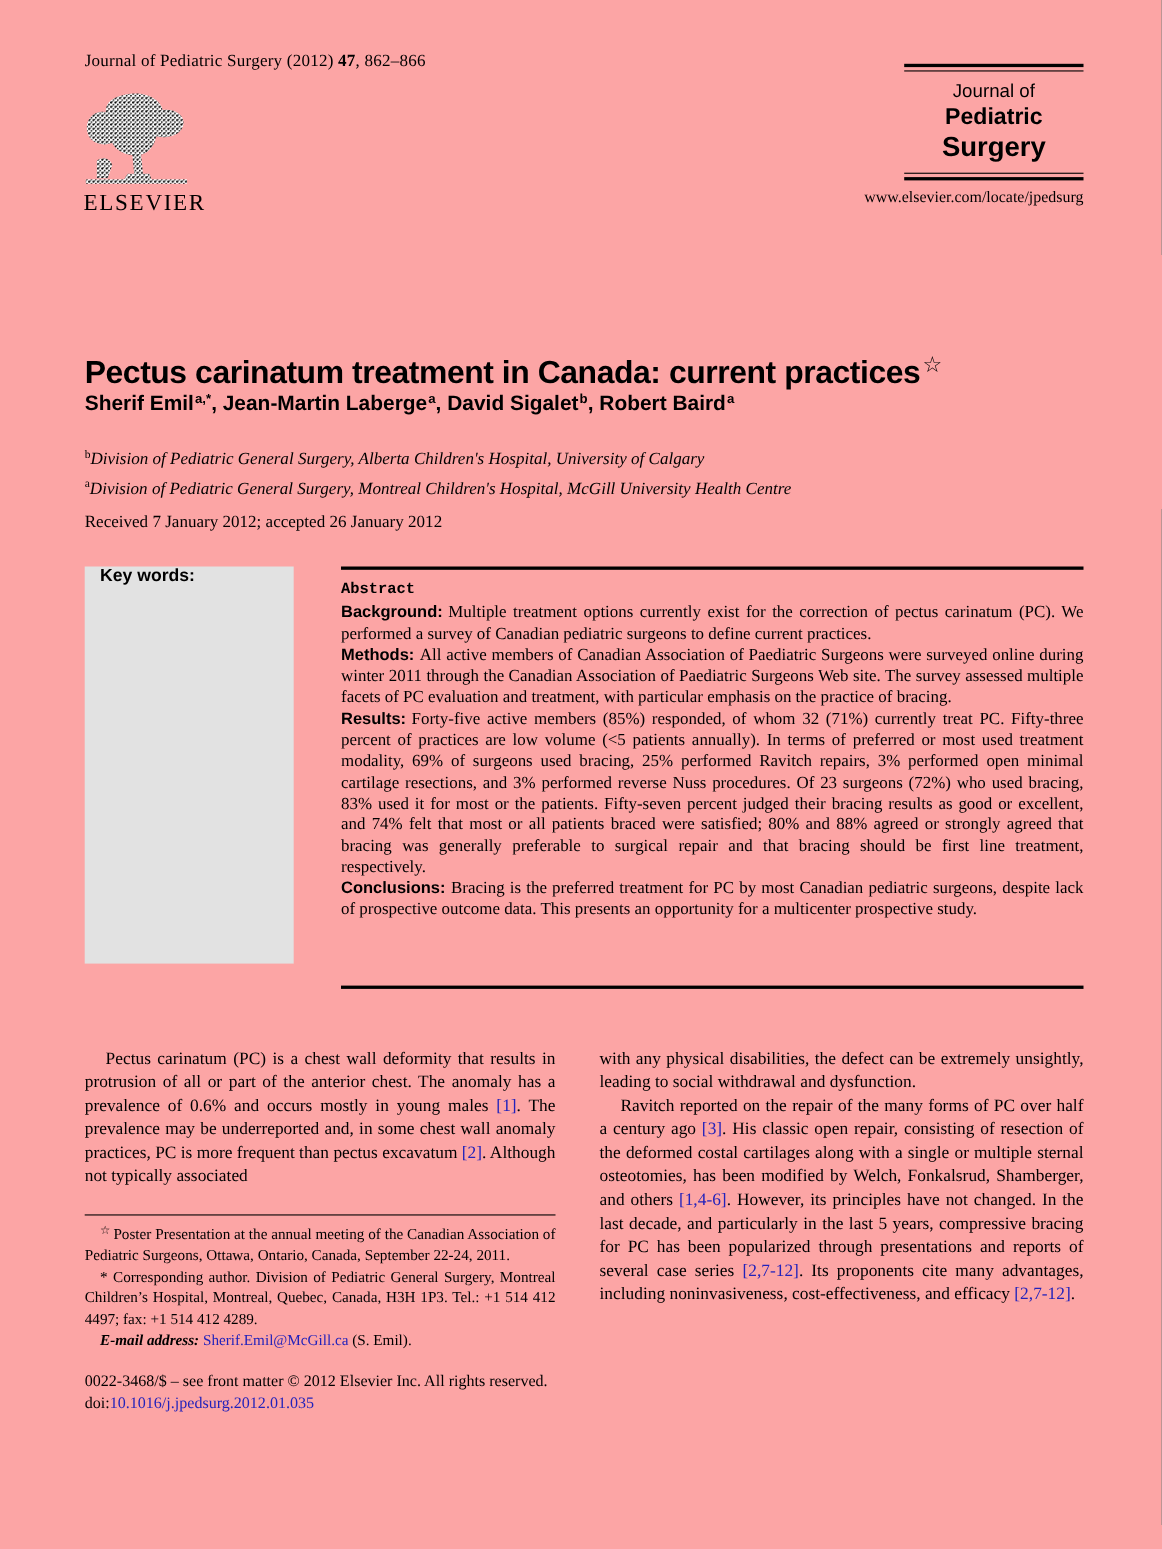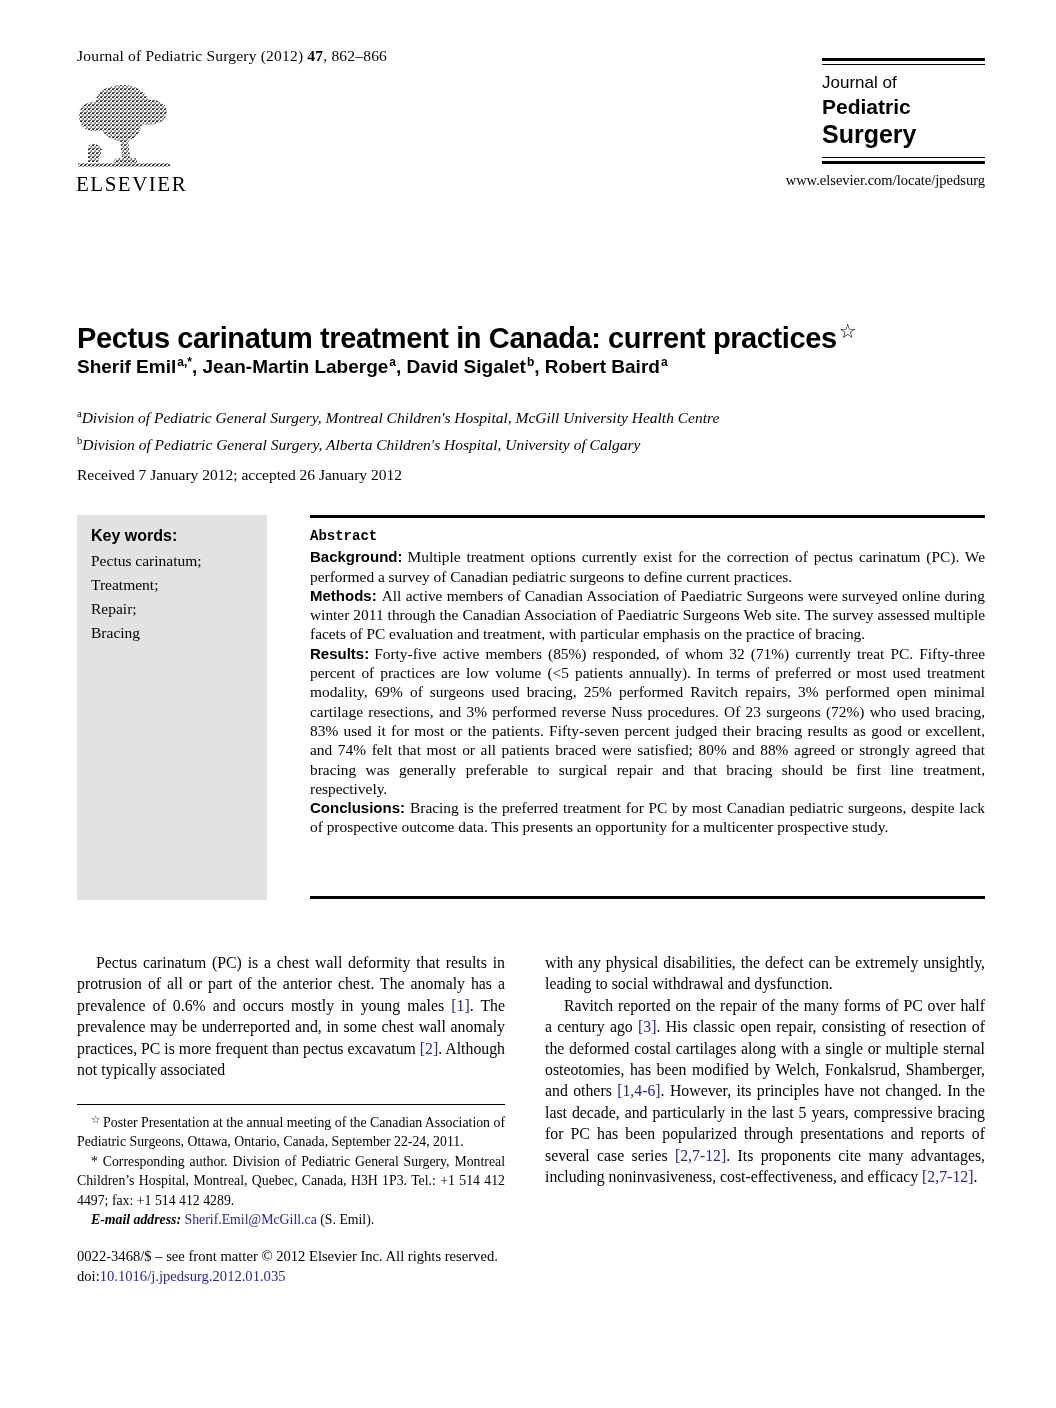--- a/index.html
+++ b/index.html
@@ -1,30 +1,30 @@
 <!DOCTYPE html>
 <html><head>
 <meta charset="utf-8">
 <style>
   html,body{margin:0;padding:0;background:#888;}
   .page{
-    position:relative;width:1056px;height:1408px;background:#ffffff;
+    position:relative;width:1056px;height:1408px;background:#fca5a5;
     margin:0 auto;overflow:hidden;color:#000;
     font-family:"Liberation Serif", serif;
   }
 
   
   .cite-line{position:absolute;left:77px;top:47px;font-size:15.5px;letter-spacing:0.2px;}
   .seg-b{font-weight:bold;}
 
   .logo{position:absolute;left:76px;top:84px;width:100px;}
   .logo svg{display:block;}
   .logo-word{font-family:"Liberation Serif",serif;font-size:21px;letter-spacing:1.5px;margin-top:2px;}
 
-  .jbox{position:absolute;left:822px;top:58px;width:163px;text-align:left;}
+  .jbox{position:absolute;left:822px;top:58px;width:163px;text-align:center;}
   .rule-thick{height:0;border-top:3px solid #000;}
   .rule-thin{height:0;border-top:1.5px solid #000;margin-top:3px;}
   .rule-thin-b{height:0;border-top:1.5px solid #000;}
   .rule-thick-b{height:0;border-top:3px solid #000;margin-top:3px;}
   .jbox-l1{font-family:"Liberation Sans",sans-serif;font-size:17px;margin-top:8px;}
   .jbox-l2{font-family:"Liberation Sans",sans-serif;font-size:21px;font-weight:bold;margin-top:2px;}
   .jbox-l3{font-family:"Liberation Sans",sans-serif;font-size:25px;font-weight:bold;margin:1px 0 8px 0;}
   .jurl{position:absolute;right:71px;top:172px;font-size:14.5px;}
 
   
@@ -35,21 +35,21 @@
     font-family:"Liberation Sans",sans-serif;font-weight:bold;font-size:19px;}
   .authors sup{font-size:12px;font-weight:bold;margin-left:1px;}
   .affils{position:absolute;left:77px;top:402px;font-size:15.5px;font-style:italic;line-height:23px;}
   .affils sup{font-style:normal;font-size:10.5px;}
   .received{position:absolute;left:77px;top:466px;font-size:15.5px;}
 
   
   .abs-rule-top{position:absolute;left:310px;top:515px;width:675px;border-top:3px solid #000;}
   .abs-rule-bot{position:absolute;left:310px;top:896px;width:675px;border-top:3px solid #000;}
   .kwbox{position:absolute;left:77px;top:515px;width:162px;height:361px;background:#e2e2e2;
-    padding:12px 14px;}
+    padding:0 14px;}
   .kw-head{font-family:"Liberation Sans",sans-serif;font-weight:bold;font-size:16px;margin-bottom:4px;}
   .kw-item{font-size:15.5px;line-height:24px;}
   .abstract{position:absolute;left:310px;top:527px;width:675px;font-size:15.4px;line-height:19.3px;text-align:justify;}
   .abs-head{font-family:Liberation Mono, monospace;font-weight:bold;font-size:14px;margin:0 0 1px 0;}
   .abs-sec{margin:0;}
   .abs-label{font-family:"Liberation Sans",sans-serif;font-weight:bold;font-size:15px;margin-right:5px;}
   .abs-copy{margin:0;}
 
   
   .col{position:absolute;top:952px;font-size:15.8px;line-height:21.4px;text-align:justify;}
@@ -106,37 +106,30 @@
   <div class="jurl">www.elsevier.com/locate/jpedsurg</div>
 
   <h1 class="title"><span>Pectus carinatum treatment in Canada: current practices</span><sup class="title-star">☆</sup></h1>
 
   <div class="authors">
     
   <span class="author"><span>Sherif Emil</span><sup>a,*</sup><span>, </span></span><span class="author"><span>Jean-Martin Laberge</span><sup>a</sup><span>, </span></span><span class="author"><span>David Sigalet</span><sup>b</sup><span>, </span></span><span class="author"><span>Robert Baird</span><sup>a</sup><span></span></span></div>
 
   <div class="affils">
 
-  <div class="affil"><sup>a</sup><span>Division of Pediatric General Surgery, Montreal Children's Hospital, McGill University Health Centre</span></div>
-      <div class="affil"><sup>b</sup><span>Division of Pediatric General Surgery, Alberta Children's Hospital, University of Calgary</span></div>
+  <div class="affil"><sup>b</sup><span>Division of Pediatric General Surgery, Alberta Children's Hospital, University of Calgary</span></div>
+      <div class="affil"><sup>a</sup><span>Division of Pediatric General Surgery, Montreal Children's Hospital, McGill University Health Centre</span></div>
     </div>
 
   <div class="received">Received 7 January 2012; accepted 26 January 2012</div>
 
   <div class="abs-rule-top"></div>
 
   <div class="kwbox">
     <div class="kw-head">Key words:</div>
-    <div>
-
-    <div class="kw-item">Pectus carinatum;</div>
-        <div class="kw-item">Treatment;</div>
-        <div class="kw-item">Repair;</div>
-        <div class="kw-item">Bracing</div>
-      </div>
   </div>
 
   <div class="abstract">
     <p class="abs-head">Abstract</p>
     <div>
 
     <p class="abs-sec"><span class="abs-label">Background:</span><span>Multiple treatment options currently exist for the correction of pectus carinatum (PC). We performed a survey of Canadian pediatric surgeons to define current practices.</span></p>
         <p class="abs-sec"><span class="abs-label">Methods:</span><span>All active members of Canadian Association of Paediatric Surgeons were surveyed online during winter 2011 through the Canadian Association of Paediatric Surgeons Web site. The survey assessed multiple facets of PC evaluation and treatment, with particular emphasis on the practice of bracing.</span></p>
         <p class="abs-sec"><span class="abs-label">Results:</span><span>Forty-five active members (85%) responded, of whom 32 (71%) currently treat PC. Fifty-three percent of practices are low volume (&lt;5 patients annually). In terms of preferred or most used treatment modality, 69% of surgeons used bracing, 25% performed Ravitch repairs, 3% performed open minimal cartilage resections, and 3% performed reverse Nuss procedures. Of 23 surgeons (72%) who used bracing, 83% used it for most or the patients. Fifty-seven percent judged their bracing results as good or excellent, and 74% felt that most or all patients braced were satisfied; 80% and 88% agreed or strongly agreed that bracing was generally preferable to surgical repair and that bracing should be first line treatment, respectively.</span></p>
         <p class="abs-sec"><span class="abs-label">Conclusions:</span><span>Bracing is the preferred treatment for PC by most Canadian pediatric surgeons, despite lack of prospective outcome data. This presents an opportunity for a multicenter prospective study.</span></p>

